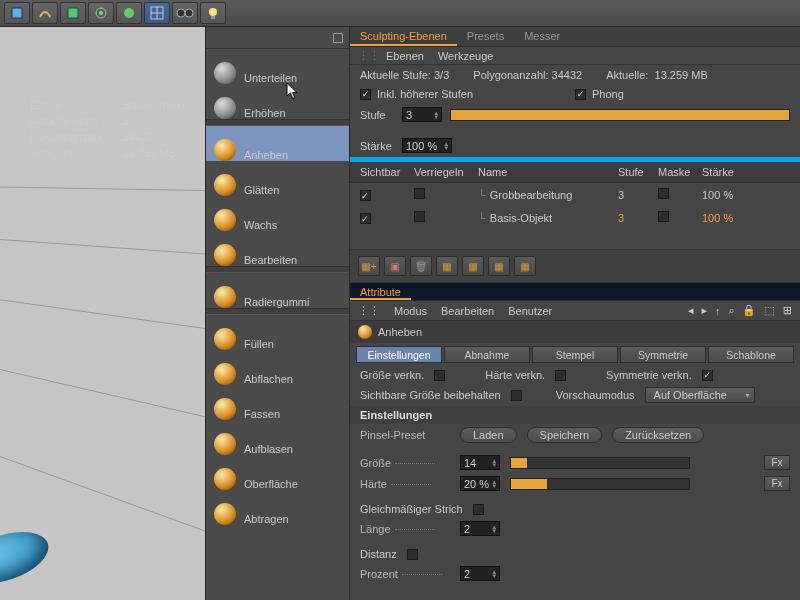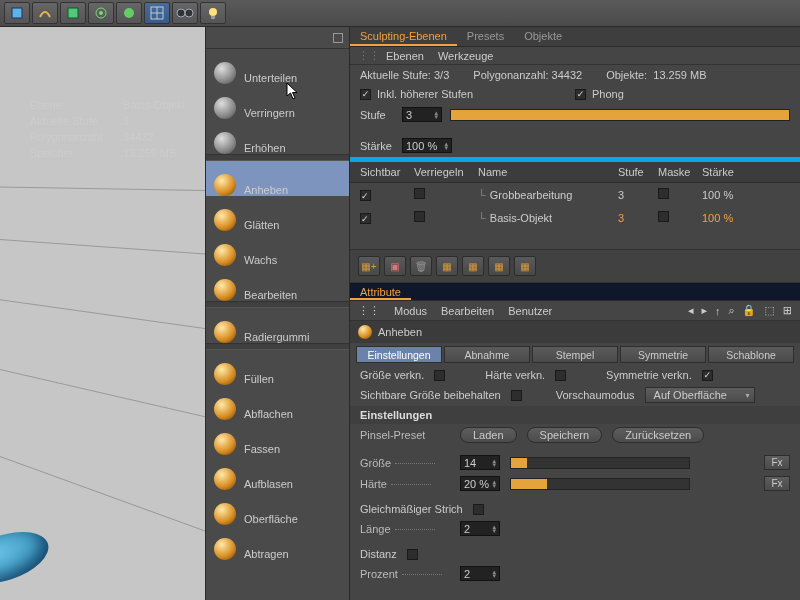--- a/index.html
+++ b/index.html
@@ -141,24 +141,20 @@
 
   <div class="palette">
     <div class="pal-hdr">
         <span></span>
       </div>
     <div id="palette-body">
         <div class="pal-item">
           <span class="ic gray"></span>
           <span>Unterteilen</span>
         </div>
-        <div class="pal-item">
-          <span class="ic gray"></span>
-          <span>Verringern</span>
-        </div>
         <div class="pal-item dis">
           <span class="ic gray"></span>
           <span>Erhöhen</span>
         </div>
         <div class="pal-sep"></div>
         <div class="pal-item sel">
           <span class="ic"></span>
           <span>Anheben</span>
         </div>
         <div class="pal-item">
@@ -203,31 +199,31 @@
           <span class="ic"></span>
           <span>Abtragen</span>
         </div>
       </div>
   </div>
 
   <div class="right">
     <div class="tabs">
       <div class="tab active">Sculpting-Ebenen</div>
       <div class="tab">Presets</div>
-      <div class="tab">Objekte</div>
+      <div class="tab">Messer</div>
     </div>
     <div class="subtabs">
       <span class="grip">⋮⋮</span>
       <span>Ebenen</span>
       <span>Werkzeuge</span>
     </div>
     <div class="secline">
       <span><span>Aktuelle Stufe:</span> <span>3/3</span></span>
       <span><span>Polygonanzahl:</span> <span>34432</span></span>
-      <span><span>Objekte:</span> &nbsp;<span>13.259 MB</span></span>
+      <span><span>Aktuelle:</span> &nbsp;<span>13.259 MB</span></span>
     </div>
     <div class="chkrow">
       <span class="chk">✓</span>
       <span>Inkl. höherer Stufen</span>
       <span style="width:90px"></span>
       <span class="chk">✓</span>
       <span>Phong</span>
     </div>
     <div class="lvlrow">
       <span style="width:34px">Stufe</span>

